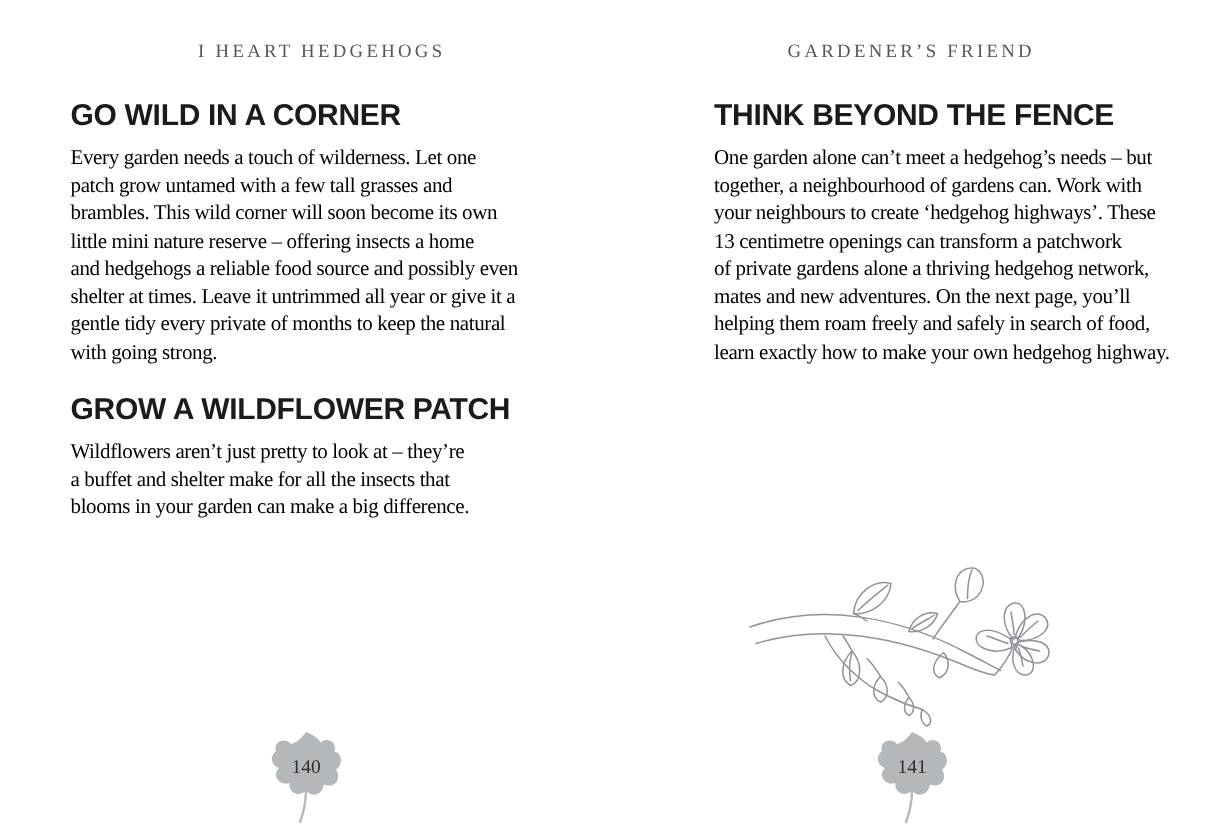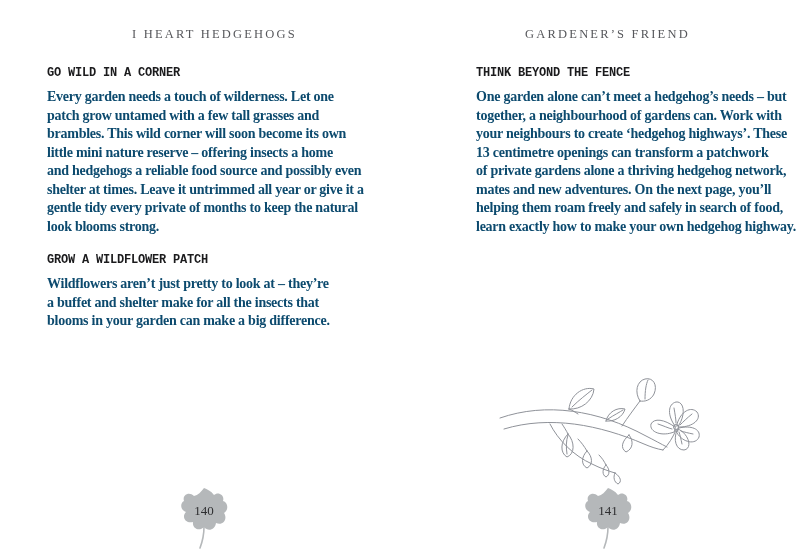--- a/index.html
+++ b/index.html
@@ -26,34 +26,33 @@
   .rh-right { left: 405px; }
   .col {
     position: absolute;
     top: 66px;
     width: 344px;
   }
   .col-left  { left: 47px; }
   .col-right { left: 476px; }
   .section-heading {
     margin: 0 0 8px 0;
-    font-family: Liberation Mono, monospace;
+    font-family: Liberation Sans, sans-serif;
     font-weight: bold;
-    font-size: 12px;
+    font-size: 20px;
     letter-spacing: -0.2px;
     color: #1b1b1d;
   }
   .section + .section { margin-top: 17px; }
   .body-lines .line {
     font-size: 14px;
     line-height: 18.5px;
     letter-spacing: -0.25px;
-    color: #0c4a6e;
+    color: #000000;
     white-space: nowrap;
-    font-weight: bold;
   }
   .flower-art {
     position: absolute;
     left: 494px;
     top: 364px;
     width: 256px;
     height: 140px;
   }
   .leaf-ornament {
     position: absolute;
@@ -79,21 +78,21 @@
     <div class="section">
       <h2 class="section-heading">GO WILD IN A CORNER</h2>
       <div class="body-lines">
           <div class="line">Every garden needs a touch of wilderness. Let one</div>
           <div class="line">patch grow untamed with a few tall grasses and</div>
           <div class="line">brambles. This wild corner will soon become its own</div>
           <div class="line">little mini nature reserve – offering insects a home</div>
           <div class="line">and hedgehogs a reliable food source and possibly even</div>
           <div class="line">shelter at times. Leave it untrimmed all year or give it a</div>
           <div class="line">gentle tidy every private of months to keep the natural</div>
-          <div class="line">look blooms strong.</div>
+          <div class="line">with going strong.</div>
         </div>
     </div>
     <div class="section">
       <h2 class="section-heading">GROW A WILDFLOWER PATCH</h2>
       <div class="body-lines">
           <div class="line">Wildflowers aren’t just pretty to look at – they’re</div>
           <div class="line">a buffet and shelter make for all the insects that</div>
           <div class="line">blooms in your garden can make a big difference.</div>
         </div>
     </div>

